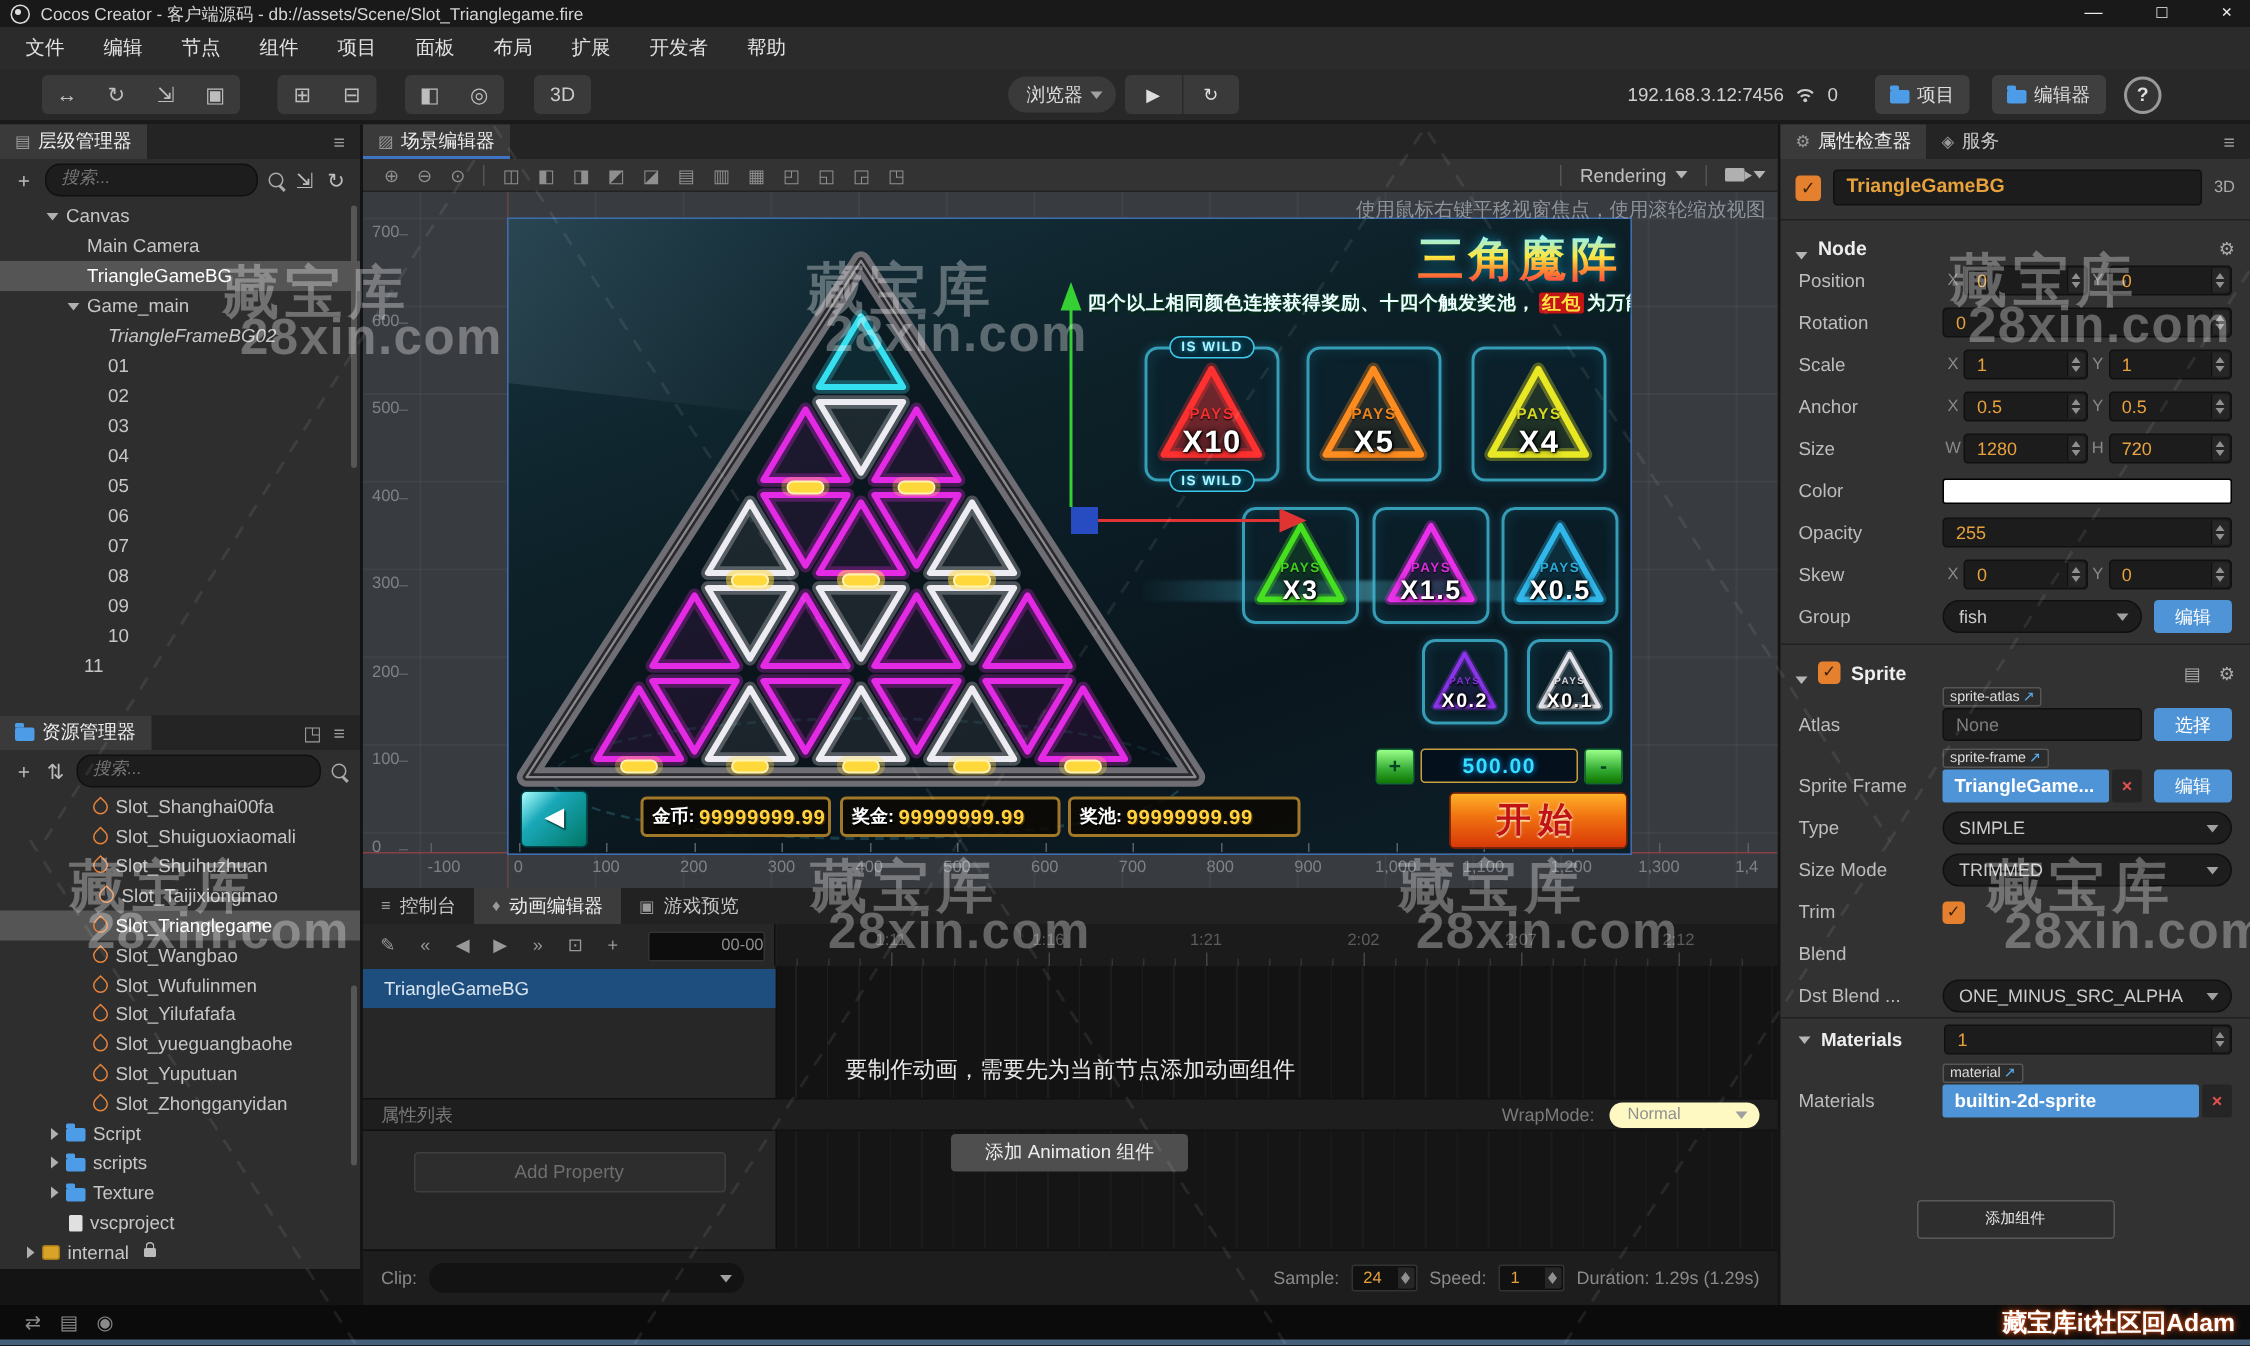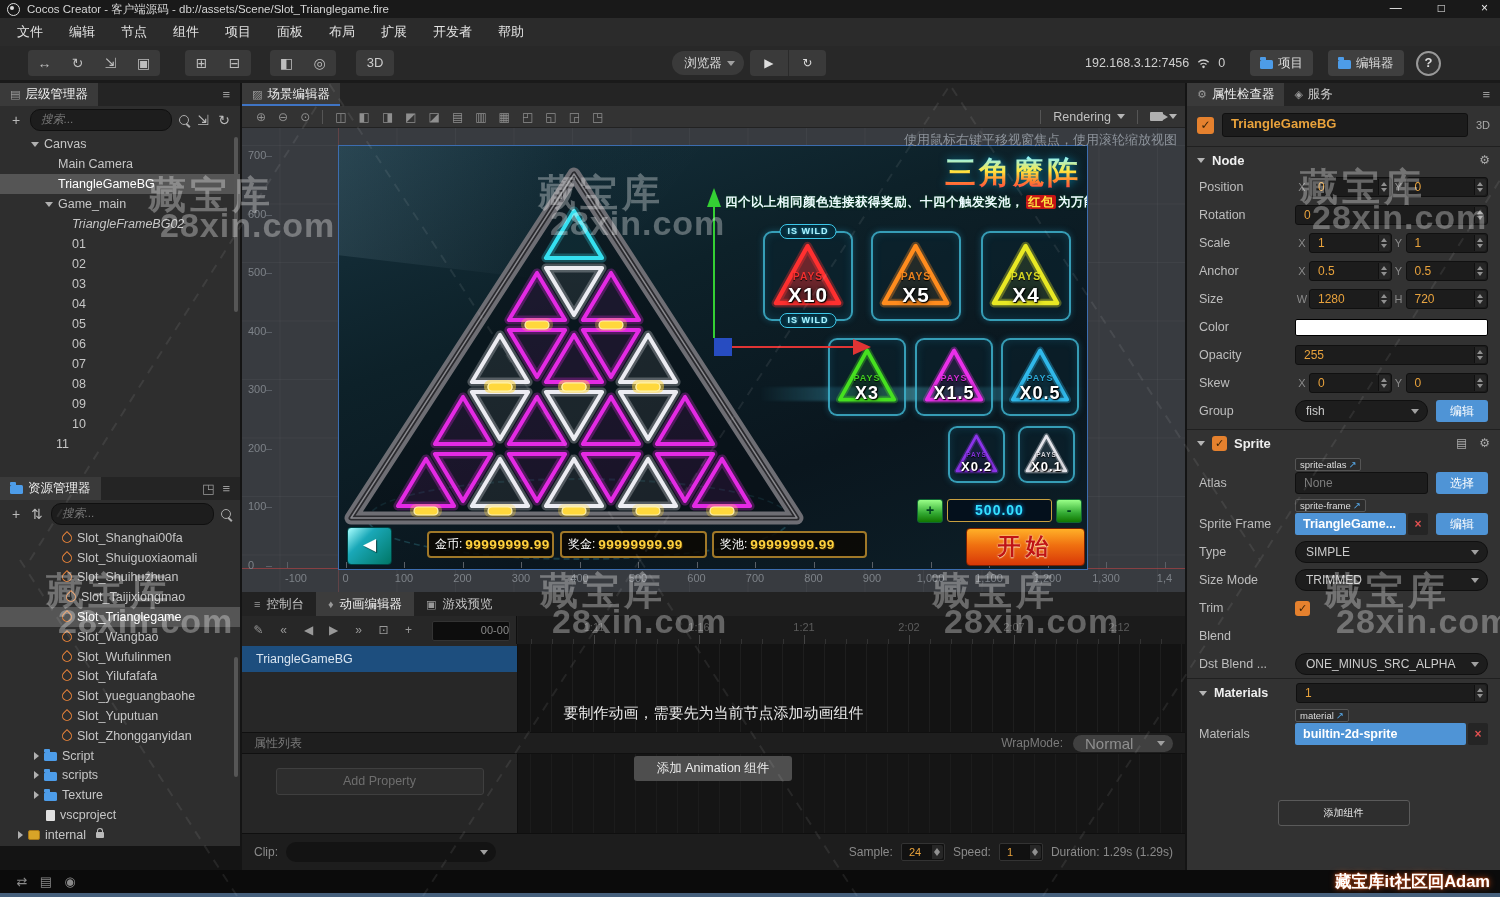--- a/index.html
+++ b/index.html
@@ -89,21 +89,21 @@
   .caption .red{background:#c41414;color:#ffe040;padding:0 2px;border-radius:2px;margin:0 2px;text-shadow:none}
   .pcard{position:absolute;border:2px solid rgba(70,200,230,.75);border-radius:9px;background:rgba(10,35,48,.5);box-shadow:0 0 6px rgba(40,160,200,.35),inset 0 0 10px rgba(40,160,200,.2);box-sizing:border-box}
   .pcard svg{position:absolute;left:4%;top:2%;width:92%;height:92%}
   .pays{position:absolute;left:0;right:0;top:44%;text-align:center;font-weight:800;letter-spacing:1px;opacity:.9;text-shadow:0 1px 1px #000}
   .mult{position:absolute;left:0;right:0;top:58%;text-align:center;font-weight:900;color:#fff;letter-spacing:1px;text-shadow:0 0 2px #000,1px 1px 1px #000,0 0 6px rgba(0,0,0,.8)}
   .iswild{position:absolute;left:50%;transform:translateX(-50%);background:#062a38;border:1px solid #3cc8ea;border-radius:8px;color:#aef4ff;font-size:9px;font-weight:700;padding:0 7px;line-height:13px;letter-spacing:1px;text-shadow:0 0 3px #18a0c8;white-space:nowrap;z-index:3}
   .bet{position:absolute;left:578px;top:353px;width:165px;height:23px;display:flex;gap:4px;z-index:5}
   .bet-btn{width:24px;height:22px;background:linear-gradient(#9f8,#3a3 60%,#170);border:1px solid #163;border-radius:3px;color:#042;font-weight:900;text-align:center;line-height:20px;font-size:14px}
   .bet-val{flex:1;background:#04101c;border:1px solid #c8a040;border-radius:3px;color:#35e0ff;font-weight:700;font-size:14px;text-align:center;line-height:21px;letter-spacing:1px;text-shadow:0 0 4px #09f}
   .stat{position:absolute;top:385px;height:27px;display:flex;align-items:center;background:rgba(12,8,2,.85);border:2px solid #a07828;border-radius:4px;padding:0 6px;gap:3px;box-sizing:border-box;z-index:5}
-  .slb{color:#fff;font-weight:400;font-size:12px;text-shadow:1px 1px 0 #000;white-space:nowrap}
+  .slb{color:#fff;font-weight:700;font-size:12px;text-shadow:1px 1px 0 #000;white-space:nowrap}
   .svl{color:#ffd23e;font-weight:800;font-size:13.5px;letter-spacing:.5px;text-shadow:1px 1px 0 #402800;white-space:nowrap}
   .back-btn{position:absolute;left:8px;top:381px;width:43px;height:36px;background:linear-gradient(135deg,#aff 0%,#1aa8b8 35%,#076 100%);border:1px solid #044;border-radius:4px;color:#fff;font-size:17px;text-align:center;line-height:34px;z-index:5;text-shadow:1px 1px 1px #033}
   .start-btn{position:absolute;left:627px;top:382px;width:117px;height:36px;background:linear-gradient(180deg,#ffb028,#f07010 45%,#d83808);border:1px solid #7a2000;border-radius:4px;font-size:23px;font-weight:900;color:#c01414;letter-spacing:5px;text-align:center;line-height:35px;text-shadow:0 1px 0 rgba(255,255,200,.55),0 0 2px #fff;z-index:5}
   
   #timeline{position:absolute;left:242px;top:592px;width:943px;height:278px;background:#1f1f1f}
   #tl-tabs{height:24px;background:#222;display:flex}
   .ttab{display:flex;align-items:center;gap:6px;padding:0 12px;font-size:12.5px;color:#c5c5c5}
   .ttab.active{background:#3c3c3c;color:#eee}
   .ttab-ic{font-size:11px;color:#999}
   .transport{position:absolute;left:0;top:24px;width:275px;height:28px;background:#272727;border-right:1px solid #0f0f0f;display:flex;align-items:center;padding:0 4px;box-sizing:border-box}
@@ -112,37 +112,37 @@
   .tl-ruler{position:absolute;left:276px;top:24px;width:667px;height:28px;background:#1b1b1b}
   .tllab{position:absolute;top:5px;width:36px;text-align:center;color:#5c5c5c;font-size:11px}
   .tltick{position:absolute;bottom:0;width:1px;height:5px;background:#333}
   .tltick.maj{height:9px;background:#444}
   .tracks-left{position:absolute;left:0;top:52px;width:275px;height:88px;background:#272727;border-right:1px solid #0f0f0f}
   .track-sel{margin-top:2px;height:26px;background:#1d4e7e;color:#d8e4f0;line-height:26px;padding-left:14px;font-size:12.5px}
   .tracks-right{position:absolute;left:276px;top:52px;width:667px;height:88px;background:#131313;
     background-image:repeating-linear-gradient(90deg,#1e1e1e 0 1px,transparent 1px 21px);background-position:12px 0}
   .tl-message{position:absolute;left:0;top:112px;width:100%;text-align:center;color:#e8e8e8;font-size:15px;z-index:2}
   .prop-bar{position:absolute;left:0;top:140px;width:943px;height:22px;background:#1e1e1e;border-top:1px solid #101010;border-bottom:1px solid #101010;display:flex;align-items:center;padding:0 12px;box-sizing:border-box;color:#7a7a7a;font-size:12px}
-  .wrap-dd{position:relative;width:100px;height:17px;background:#404040;border-radius:9px;color:#8f8f8f;font-size:15px;line-height:17px;padding-left:12px;box-sizing:border-box;margin-left:10px}
+  .wrap-dd{position:relative;width:100px;height:17px;background:#fef9c3;border-radius:9px;color:#8f8f8f;font-size:11px;line-height:17px;padding-left:12px;box-sizing:border-box;margin-left:10px}
   .left-lower{position:absolute;left:0;top:162px;width:275px;height:79px;background:#262626;border-right:1px solid #0f0f0f}
   .addprop{margin:14px auto 0;width:208px;height:27px;background:#2d2d2d;border:1px solid #3f3f3f;border-radius:3px;color:#6e6e6e;font-size:12.5px;text-align:center;line-height:25px;box-sizing:border-box}
   .right-lower{position:absolute;left:276px;top:162px;width:667px;height:79px;background:#151515;
     background-image:repeating-linear-gradient(90deg,#1c1c1c 0 1px,transparent 1px 21px);background-position:12px 0}
   .addanim{position:absolute;left:392px;top:164px;width:158px;height:25px;background:#4e4e4e;border-radius:3px;color:#ececec;font-size:12.5px;text-align:center;line-height:25px;z-index:2}
   .clip-bar{position:absolute;left:0;top:241px;width:943px;height:37px;background:#1d1d1d;border-top:1px solid #0f0f0f;display:flex;align-items:center;gap:8px;padding:0 12px;box-sizing:border-box;color:#8a8a8a;font-size:12px}
   .clip-dd{position:relative;width:210px;height:20px;background:#131313;border-radius:10px}
   .numbox{position:relative;width:44px;height:18px;background:#111;border:1px solid #333;border-radius:2px;color:#e8a23c;font-size:11px;line-height:17px;padding-left:7px;box-sizing:border-box}
   
   #inspector{position:absolute;left:1187px;top:83px;width:313px;height:787px;background:#323232}
   .namerow{display:flex;align-items:center;gap:8px;padding:7px 10px 5px}
   .checkbox{width:17px;height:17px;background:#e5812e;border-radius:3px;color:#3a2408;font-size:12px;font-weight:900;text-align:center;line-height:17px;flex:none}
   .checkbox.small{width:15px;height:15px;font-size:11px;line-height:15px}
   .name-field{flex:1;height:22px;background:#1c1c1c;border:1px solid #101010;border-radius:3px;color:#e8a23c;font-weight:700;font-size:13px;line-height:20px;padding:0 8px}
   .mode3d{color:#aaa;font-size:11px}
-  .sect{display:flex;align-items:center;height:26px;padding:0 10px;border-top:1px solid #202020;gap:7px;margin-top:4px}
+  .sect{display:flex;align-items:flex-end;height:26px;padding:0 10px;border-top:1px solid #202020;gap:7px;margin-top:4px}
   .sect .ttl{font-weight:700;color:#eee;font-size:13px}
   .sect-icons{margin-left:auto;display:flex;gap:12px;color:#aaa;font-size:12px}
   .irow{display:flex;align-items:center;height:28px;padding:0 12px}
   .ilab{width:96px;color:#bdbdbd;font-size:12.5px;flex:none;white-space:nowrap;overflow:hidden}
   .axis{width:14px;text-align:center;color:#8a8a8a;font-size:11px;flex:none}
   .nfield{position:relative;flex:1;height:20px;background:#1c1c1c;border:1px solid #101010;border-radius:3px;color:#e8a23c;font-size:12px;line-height:18px;padding:0 14px 0 8px;box-sizing:border-box;min-width:0}
   .spin{position:absolute;right:1px;top:1px;bottom:1px;width:11px;background:#262626;border-left:1px solid #101010;border-radius:0 2px 2px 0}
   .spin::before{content:"";position:absolute;left:2px;top:3px;border-left:3px solid transparent;border-right:3px solid transparent;border-bottom:4px solid #909090}
   .spin::after{content:"";position:absolute;left:2px;bottom:3px;border-left:3px solid transparent;border-right:3px solid transparent;border-top:4px solid #909090}
   .dropdown{position:relative;flex:1;height:22px;background:#1d1d1d;border:1px solid #101010;border-radius:11px;color:#ccc;font-size:12px;line-height:20px;padding:0 18px 0 10px;box-sizing:border-box;min-width:0;white-space:nowrap;overflow:hidden}

